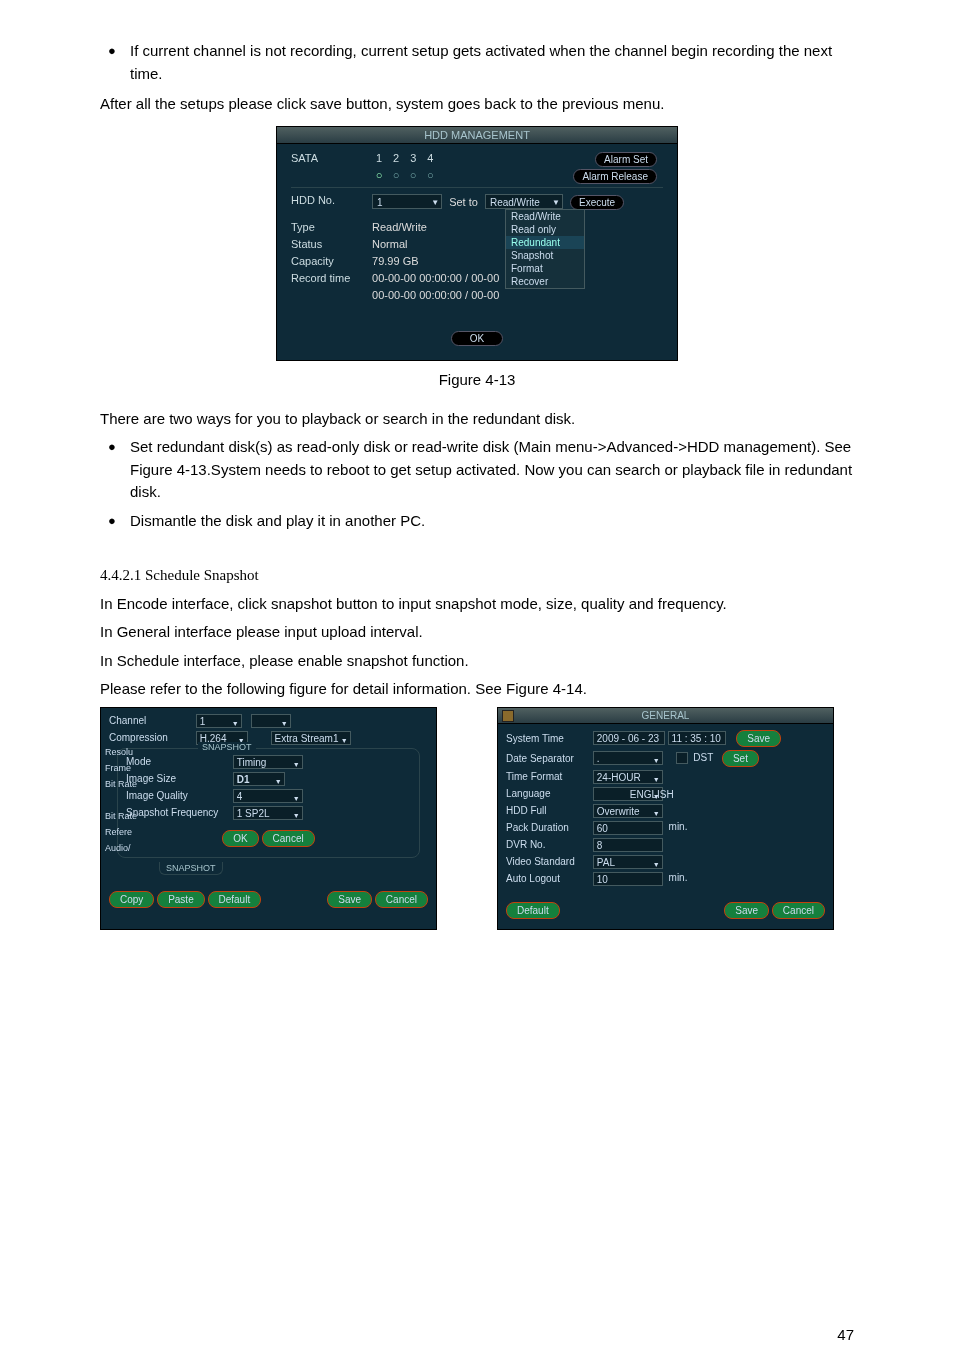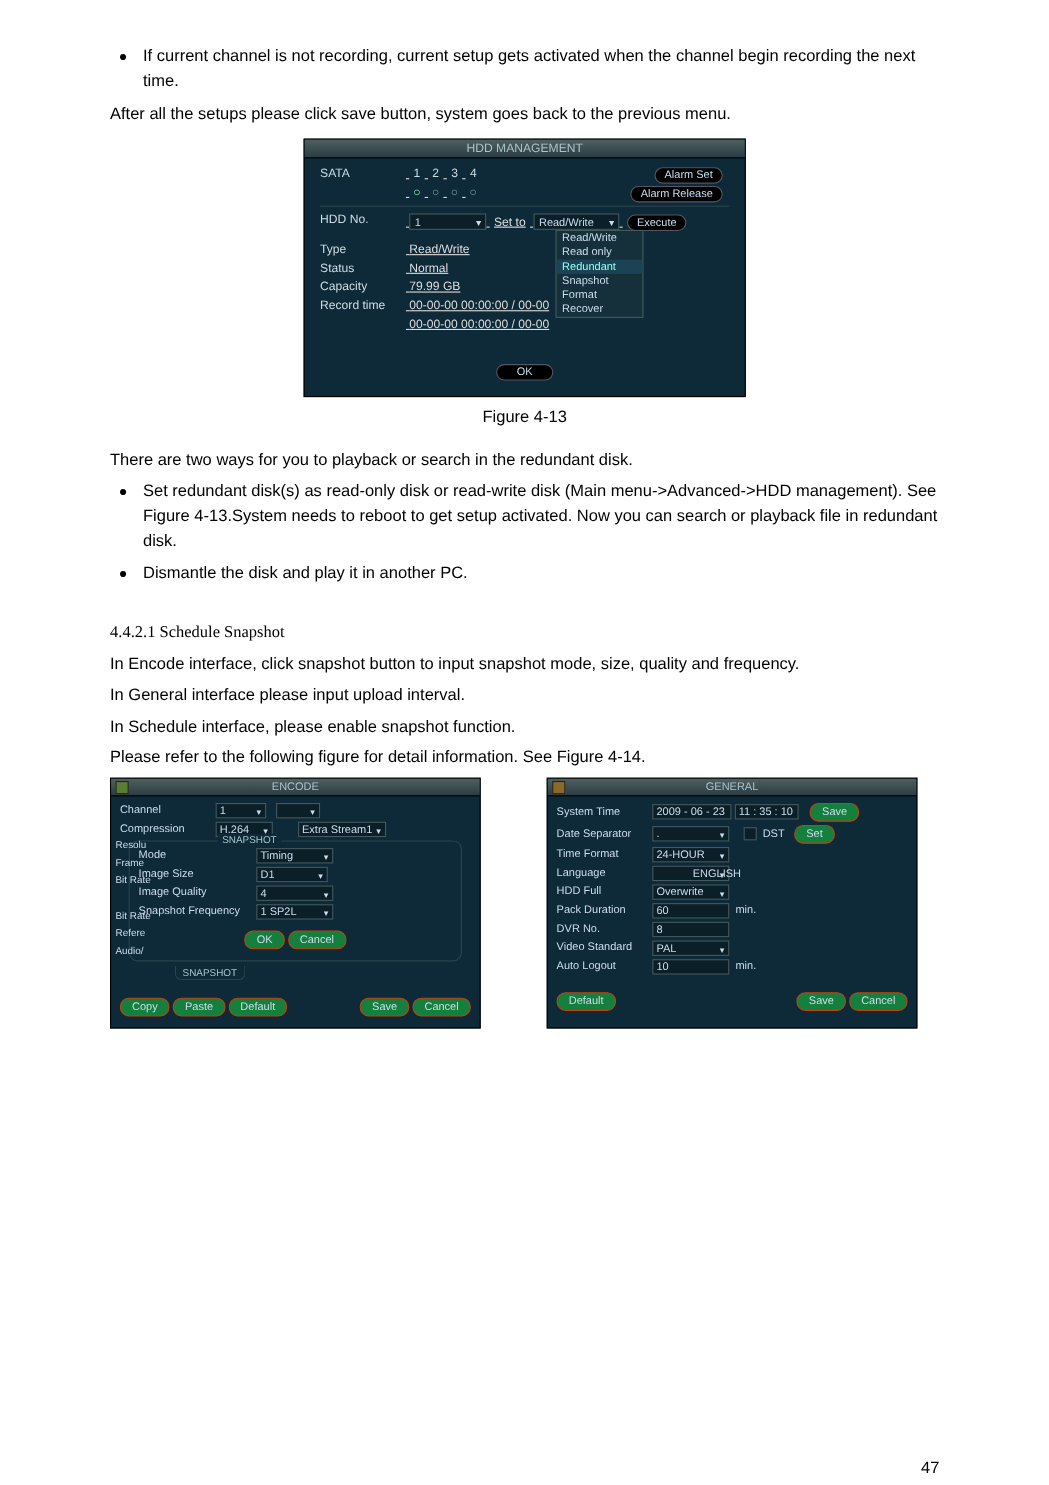--- a/index.html
+++ b/index.html
@@ -62,21 +62,20 @@
   .hdd-title {
     background: linear-gradient(to bottom,#506060,#2a3d44);
     color: #a7c4cc;
     text-align: center;
     padding: 2px 0;
     font-size: 11px;
     border-bottom: 1px solid #000;
   }
   .hdd-body {
     padding: 8px 14px 14px 14px;
-    text-decoration: underline;
   }
   .hdd-row { margin-bottom: 5px; }
   .hdd-label {
     display: inline-block;
     width: 78px;
     color: #cddde2;
     vertical-align: top;
   }
   .sata-num {
     display: inline-block;
@@ -355,24 +354,20 @@
 <div style="height:24px;"></div>
 <p class="para" style="font-family:'Times New Roman',serif;">4.4.2.1 Schedule Snapshot</p>
 <p class="para">In Encode interface, click snapshot button to input snapshot mode, size, quality and frequency.</p>
 <p class="para">In General interface please input upload interval.</p>
 <p class="para">In Schedule interface, please enable snapshot function.</p>
 <p class="para">Please refer to the following figure for detail information. See Figure 4-14.</p>
 
 <div class="two-up">
 
   <div class="small-dialog">
-    <div class="small-title">
-      <span class="ticon"></span>
-      <span>ENCODE</span>
-    </div>
     <div class="small-body">
       <div class="srow">
         <span class="slabel">Channel</span>
         <span class="sinput" style="width:46px;"><span>1</span><span class="arrow">▼</span></span>
         <span class="sinput" style="width:40px; margin-left:6px;"><span class="arrow">▼</span></span>
       </div>
       <div class="srow" style="position:relative;">
         <span class="slabel">Compression</span>
         <span class="sinput" style="width:52px;"><span>H.264</span><span class="arrow">▼</span></span>
         <span class="sinput" style="width:80px; margin-left:20px;"><span>Extra Stream1</span><span class="arrow">▼</span></span>
@@ -380,21 +375,21 @@
 
       <div style="position:relative;">
         <div class="nested-box">
           <div class="nested-title">SNAPSHOT</div>
           <div class="srow">
             <span class="slabel" style="width:104px;">Mode</span>
             <span class="sinput" style="width:70px;"><span>Timing</span><span class="arrow">▼</span></span>
           </div>
           <div class="srow">
             <span class="slabel" style="width:104px;">Image Size</span>
-            <span class="sinput" style="width:65px;"><span>D1</span><span class="arrow">▼</span></span>
+            <span class="sinput" style="width:52px;font-weight:bold;"><span>D1</span><span class="arrow">▼</span></span>
           </div>
           <div class="srow">
             <span class="slabel" style="width:104px;">Image Quality</span>
             <span class="sinput" style="width:70px;"><span>4</span><span class="arrow">▼</span></span>
           </div>
           <div class="srow">
             <span class="slabel" style="width:104px;">Snapshot Frequency</span>
             <span class="sinput" style="width:70px;"><span>1 SP2L</span><span class="arrow">▼</span></span>
           </div>
           <div style="text-align:center; margin-top:10px;">

